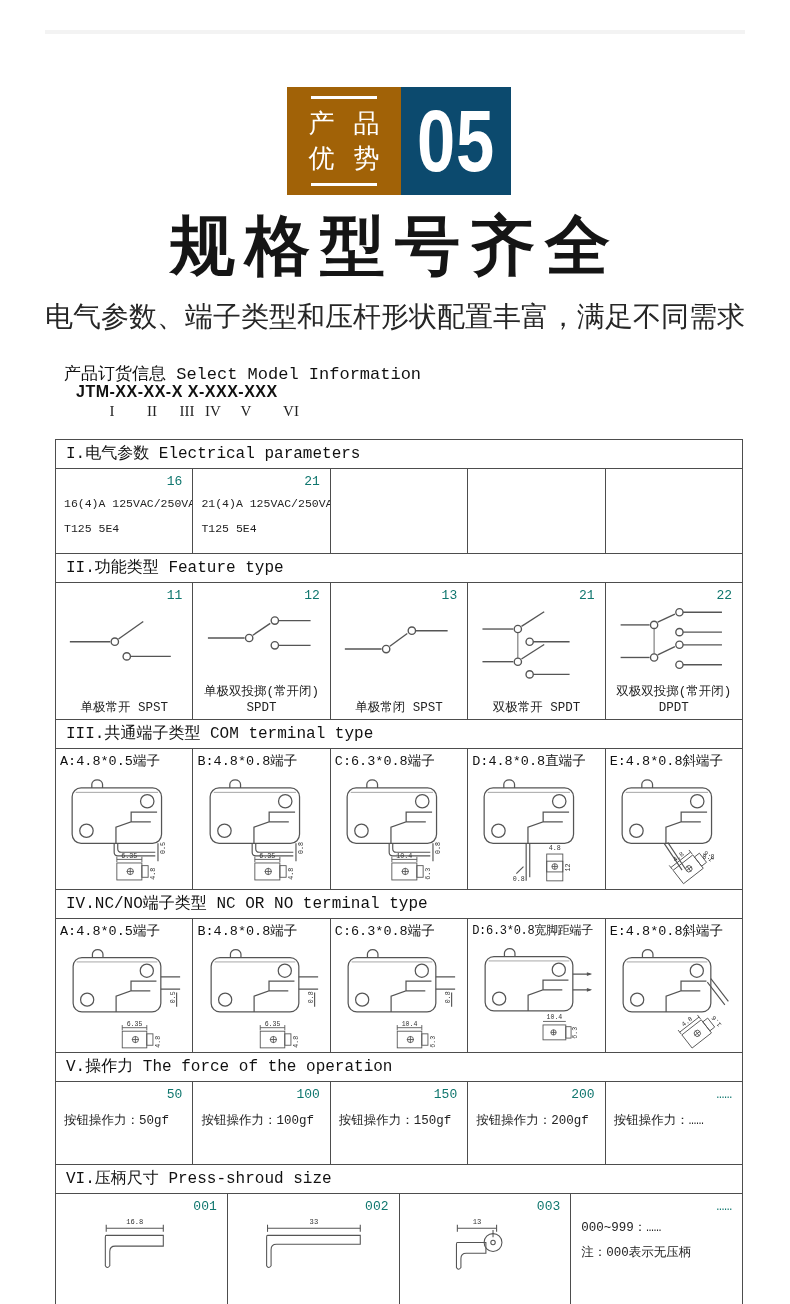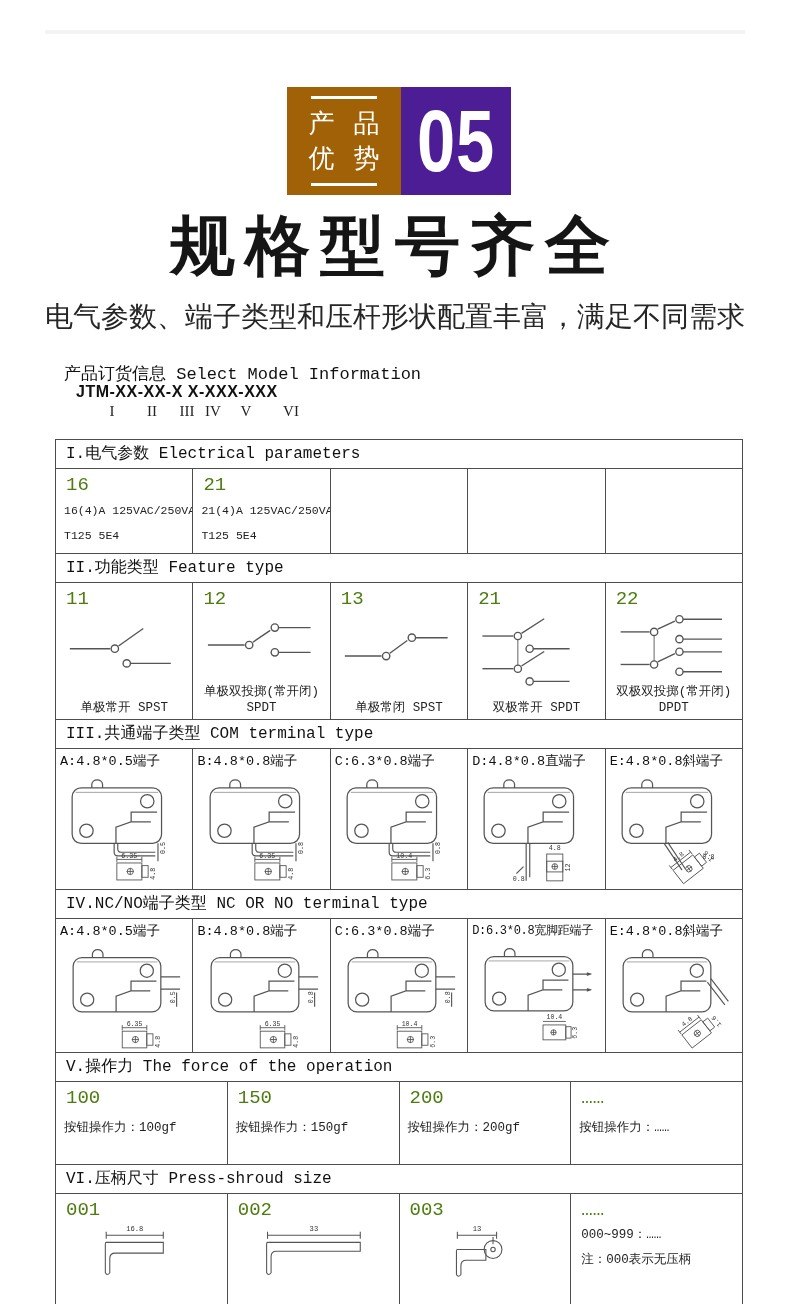--- a/index.html
+++ b/index.html
@@ -7,21 +7,21 @@
         font-family:"Liberation Sans",sans-serif;color:#1a1a1a;}
   .top-remnant{position:absolute;top:30px;left:45px;width:700px;height:4px;background:#f3f3f3;}
   
   .badge{position:absolute;left:287px;top:87px;width:224px;height:108px;display:flex;}
   .badge-left{width:114px;background:#a16207;color:#fff;display:flex;flex-direction:column;
               align-items:center;justify-content:center;}
   .badge-rule{width:66px;height:3px;background:#fff;}
   .badge-rule.top{margin-bottom:7px;}
   .badge-rule.bot{margin-top:7px;}
   .badge-line{font-size:26px;line-height:35px;letter-spacing:6px;text-indent:6px;white-space:pre;}
-  .badge-right{flex:1;background:#4c1d95;color:#fff;display:flex;align-items:center;justify-content:center;overflow:hidden;}
+  .badge-right{flex:1;background:#0c4a6e;color:#fff;display:flex;align-items:center;justify-content:center;overflow:hidden;}
   .badge-num{font-size:88px;font-weight:700;line-height:1;transform:scaleX(.78);letter-spacing:1px;}
   
   .page-title{position:absolute;top:202px;left:0;width:100%;text-align:center;
               font-size:65px;font-weight:600;letter-spacing:10px;color:#151515;}
   .page-subtitle{position:absolute;top:298px;left:0;width:100%;text-align:center;
                  font-size:28px;color:#262626;}
   
   .mono{font-family:"Liberation Mono","DejaVu Sans Mono",monospace;margin-top:7px;}
   .order-heading{position:absolute;left:64px;top:355px;font-size:17px;color:#111;}
   .model-code{position:absolute;left:76px;top:383px;font-size:16px;font-weight:700;letter-spacing:.5px;color:#111;}
@@ -30,21 +30,21 @@
   .numeral{position:absolute;transform:translateX(-50%);}
   
   .spec-table{position:absolute;left:55px;top:432px;width:686px;border:1px solid #4d4d4d;}
   .sec{border-bottom:1px solid #4d4d4d;}
   .sec:last-child{border-bottom:none;}
   .sec-header{border-bottom:1px solid #4d4d4d;font-size:16px;padding:3px 10px 4px;color:#111;}
   .sec-body{display:flex;}
   .cell{flex:1 1 0;border-right:1px solid #4d4d4d;position:relative;overflow:hidden;}
   .cell:last-child{border-right:none;}
   .b1{height:84px;} .b2{height:136px;} .b3{height:140px;} .b4{height:133px;} .b5{height:82px;} .b6{height:110px;}
-  .cell-code{font-size:19px;color:#4d7c0f;padding:5px 10px 0;}
+  .cell-code{font-size:13px;color:#0f766e;padding:5px 10px 0;text-align:right;}
   .cell-sub{font-size:11.5px;line-height:1.85;color:#222;padding:4px 8px 0;white-space:nowrap;}
   .cell-desc{font-size:12.5px;color:#222;padding:10px 8px 0;white-space:nowrap;}
   .cap-wrap{position:absolute;bottom:3px;left:0;right:0;text-align:center;line-height:1.3;}
   .cap{font-size:12.5px;color:#222;white-space:nowrap;}
   .cell-label{font-size:13.5px;color:#111;padding:3px 4px 0;white-space:nowrap;}
   .cell-label.long{font-size:12px;letter-spacing:-.3px;}
   .diag{display:block;margin:2px auto 0;}
   .sw{display:block;margin:0 auto;}
   .lever{display:block;margin:0 auto;}
   svg text{font-family:"Liberation Mono","DejaVu Sans Mono",monospace;fill:#333;}
@@ -396,20 +396,24 @@
             </g>
           </svg>
         </div>
       </div>
     </div>
 
     <div class="sec">
       <div class="sec-header">V.操作力 The force of the operation</div>
       <div class="sec-body b5">
         <div class="cell">
+          <div class="cell-code">50</div>
+          <div class="cell-desc">按钮操作力：50gf</div>
+        </div>
+        <div class="cell">
           <div class="cell-code">100</div>
           <div class="cell-desc">按钮操作力：100gf</div>
         </div>
         <div class="cell">
           <div class="cell-code">150</div>
           <div class="cell-desc">按钮操作力：150gf</div>
         </div>
         <div class="cell">
           <div class="cell-code">200</div>
           <div class="cell-desc">按钮操作力：200gf</div>

